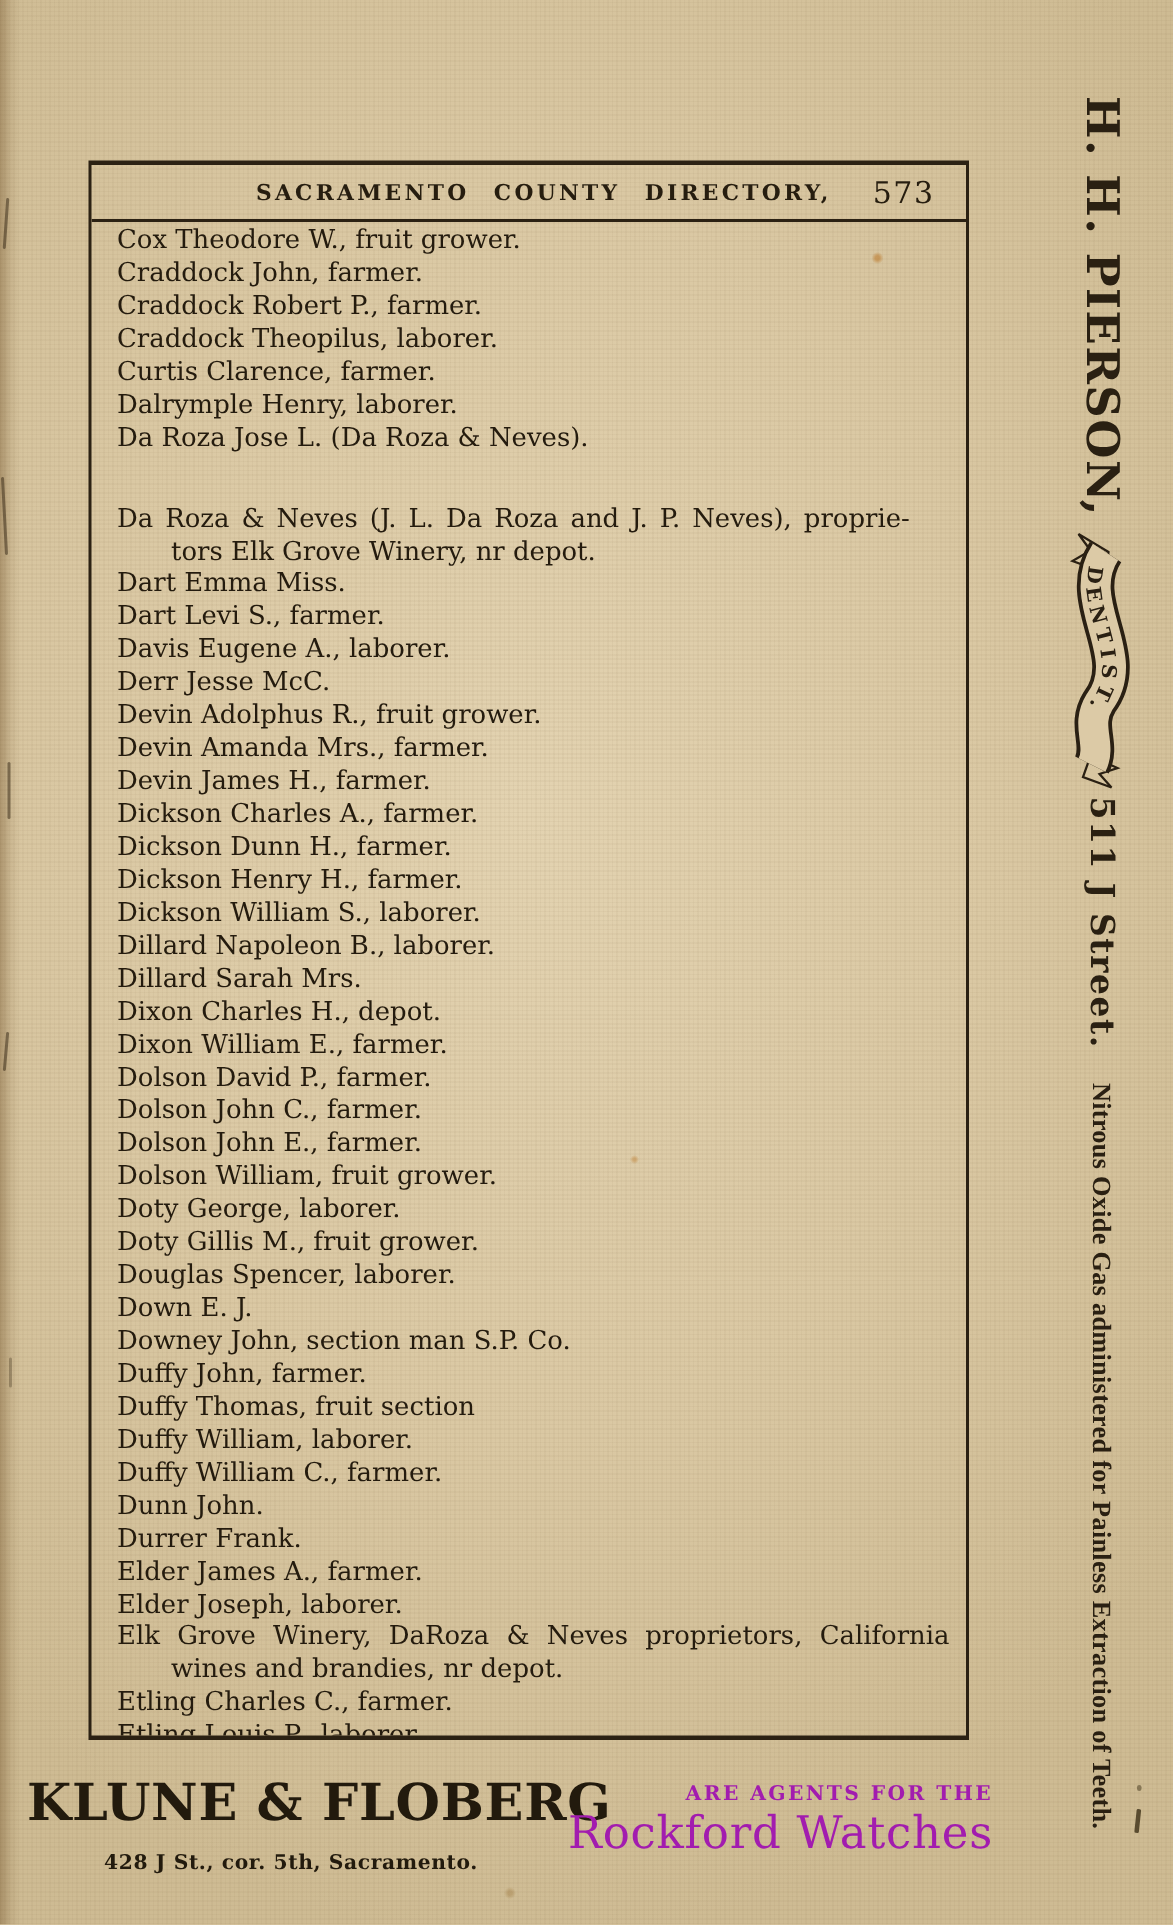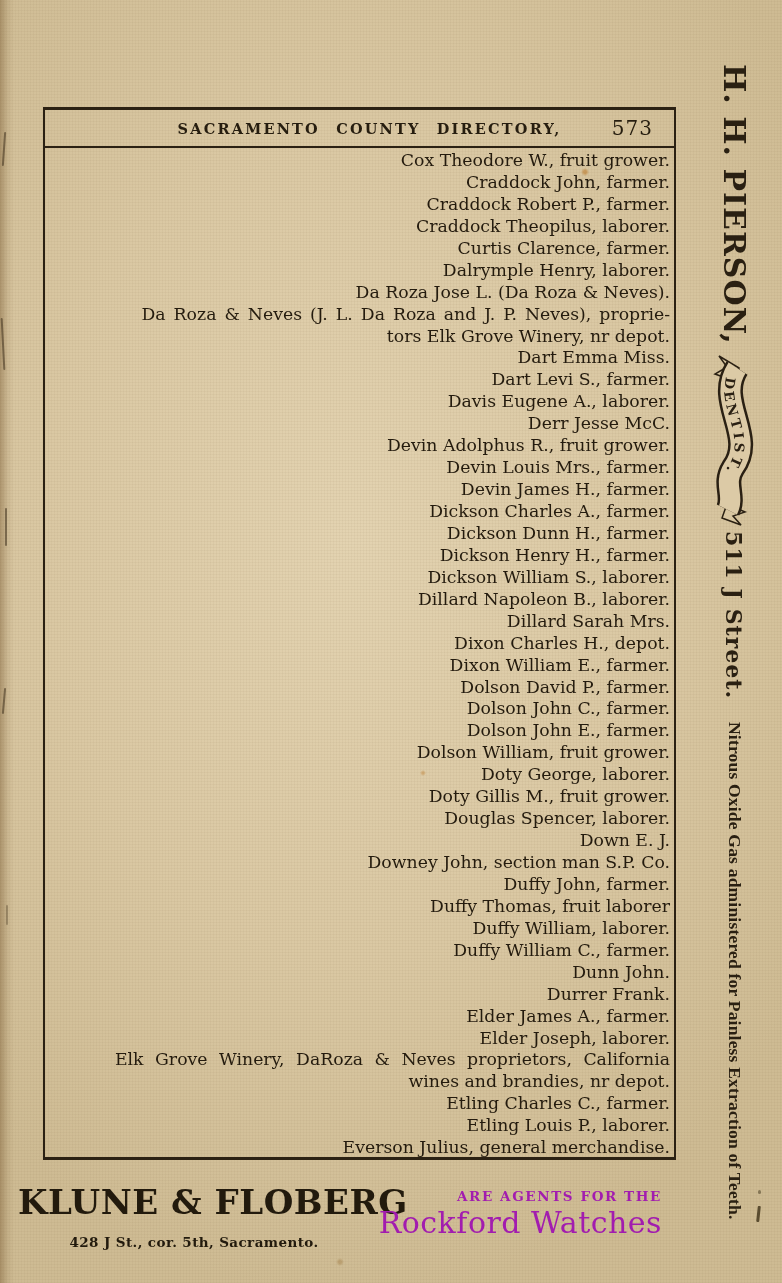--- a/index.html
+++ b/index.html
@@ -22,42 +22,42 @@
     background:linear-gradient(90deg, rgba(120,90,50,.45), rgba(120,90,50,.12) 55%, rgba(120,90,50,0));
   }
   .edge-mark{position:absolute;background:rgba(50,36,18,.5);width:2px;border-radius:1px;}
   .em1{left:3px;top:132px;height:34px;transform:rotate(4deg);}
   .em2{left:2px;top:318px;height:52px;transform:rotate(-3deg);}
   .em3{left:5px;top:508px;height:38px;}
   .em4{left:3px;top:688px;height:26px;transform:rotate(5deg);}
   .em5{left:6px;top:905px;height:20px;opacity:.6;}
 
   .dir-box{
-    position:absolute;left:43px;top:107px;width:633px;height:1053px;
+    position:absolute;left:59px;top:107px;width:587px;height:1053px;
     border:2px solid #2b2113;border-top-width:3px;border-bottom-width:3px;
     box-sizing:border-box;overflow:hidden;
   }
   .dir-header{
     position:relative;height:36px;border-bottom:2px solid #2b2113;
     display:flex;align-items:center;justify-content:center;
   }
   .dir-title{
     font-weight:bold;font-size:14.5px;letter-spacing:2.2px;word-spacing:9px;
     transform:translateX(10px);white-space:nowrap;
   }
   .dir-pagenum{
     position:absolute;right:21px;top:6px;font-size:20px;letter-spacing:1px;
   }
-  .dir-list{padding:2px 4px 0 17px;text-align:right;}
+  .dir-list{padding:2px 4px 0 17px;}
   .dir-line{
     font-size:17.3px;height:21.95px;line-height:21.95px;white-space:pre;
     color:#241b0e;
   }
   .dir-line.cont{padding-left:36px;}
-  .dir-line.ws1{word-spacing:2.5px;}
+  .dir-line.ws1{word-spacing:2.5px;margin-top:32px;}
   .dir-line.ws2{word-spacing:6px;}
 
   .sidebar{
     position:absolute;left:690px;top:64px;width:88px;height:1200px;
     display:flex;flex-direction:column;align-items:center;
   }
   .sb-name,.sb-address,.sb-tagline{writing-mode:vertical-rl;white-space:nowrap;color:#2a2012;}
   .sb-name{font-weight:bold;font-size:30px;letter-spacing:1px;}
   .sb-ribbon{margin:9px 0 5px 0;}
   .sb-address{font-weight:bold;font-size:22px;letter-spacing:1px;}
@@ -97,41 +97,41 @@
       <div class="dir-line">Curtis Clarence, farmer.</div>
       <div class="dir-line">Dalrymple Henry, laborer.</div>
       <div class="dir-line">Da Roza Jose L. (Da Roza &amp; Neves).</div>
       <div class="dir-line ws1">Da Roza &amp; Neves (J. L. Da Roza and J. P. Neves), proprie-</div>
       <div class="dir-line cont">tors Elk Grove Winery, nr depot.</div>
       <div class="dir-line">Dart Emma Miss.</div>
       <div class="dir-line">Dart Levi S., farmer.</div>
       <div class="dir-line">Davis Eugene A., laborer.</div>
       <div class="dir-line">Derr Jesse McC.</div>
       <div class="dir-line">Devin Adolphus R., fruit grower.</div>
-      <div class="dir-line">Devin Louis Mrs., farmer.</div>
+      <div class="dir-line">Devin Amanda Mrs., farmer.</div>
       <div class="dir-line">Devin James H., farmer.</div>
       <div class="dir-line">Dickson Charles A., farmer.</div>
       <div class="dir-line">Dickson Dunn H., farmer.</div>
       <div class="dir-line">Dickson Henry H., farmer.</div>
       <div class="dir-line">Dickson William S., laborer.</div>
       <div class="dir-line">Dillard Napoleon B., laborer.</div>
       <div class="dir-line">Dillard Sarah Mrs.</div>
       <div class="dir-line">Dixon Charles H., depot.</div>
       <div class="dir-line">Dixon William E., farmer.</div>
       <div class="dir-line">Dolson David P., farmer.</div>
       <div class="dir-line">Dolson John C., farmer.</div>
       <div class="dir-line">Dolson John E., farmer.</div>
       <div class="dir-line">Dolson William, fruit grower.</div>
       <div class="dir-line">Doty George, laborer.</div>
       <div class="dir-line">Doty Gillis M., fruit grower.</div>
       <div class="dir-line">Douglas Spencer, laborer.</div>
       <div class="dir-line">Down E. J.</div>
       <div class="dir-line">Downey John, section man S.P. Co.</div>
       <div class="dir-line">Duffy John, farmer.</div>
-      <div class="dir-line">Duffy Thomas, fruit laborer</div>
+      <div class="dir-line">Duffy Thomas, fruit section</div>
       <div class="dir-line">Duffy William, laborer.</div>
       <div class="dir-line">Duffy William C., farmer.</div>
       <div class="dir-line">Dunn John.</div>
       <div class="dir-line">Durrer Frank.</div>
       <div class="dir-line">Elder James A., farmer.</div>
       <div class="dir-line">Elder Joseph, laborer.</div>
       <div class="dir-line ws2">Elk Grove Winery, DaRoza &amp; Neves proprietors, California</div>
       <div class="dir-line cont">wines and brandies, nr depot.</div>
       <div class="dir-line">Etling Charles C., farmer.</div>
       <div class="dir-line">Etling Louis P., laborer.</div>

